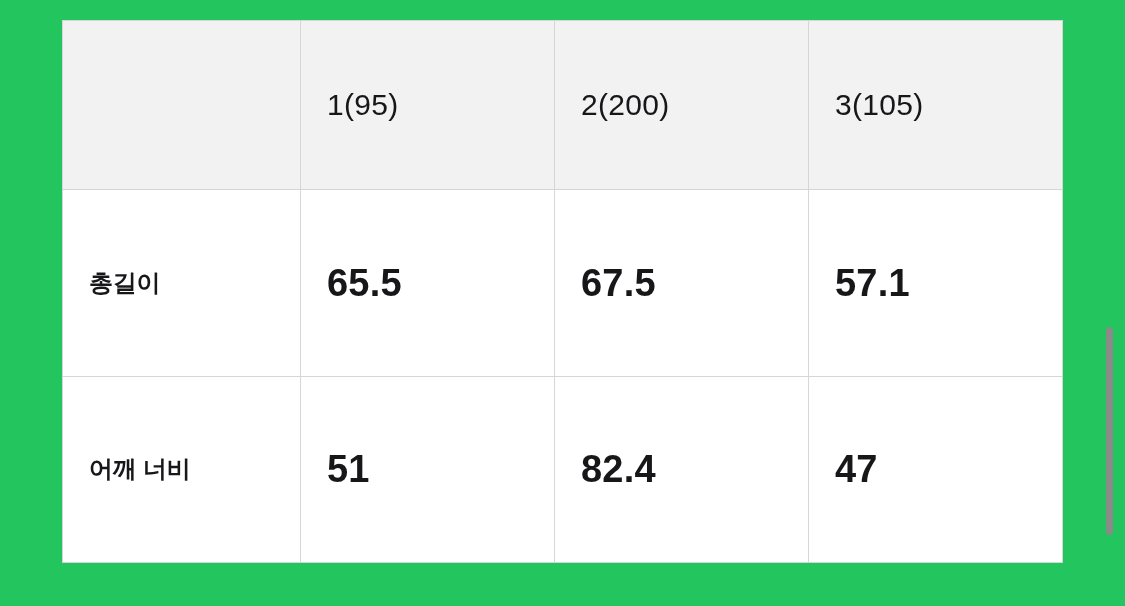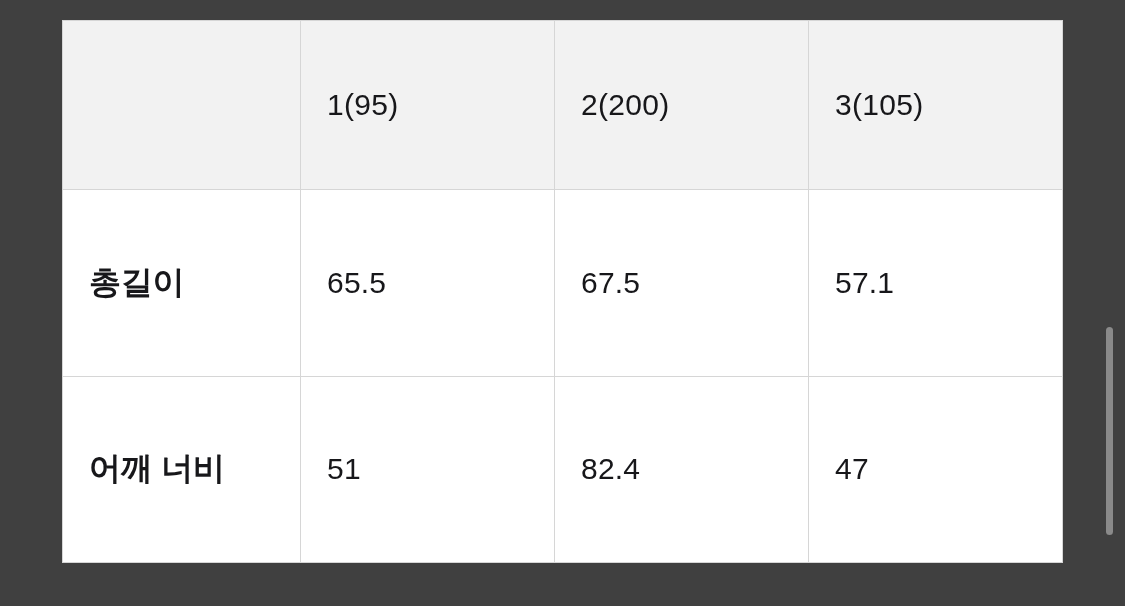--- a/index.html
+++ b/index.html
@@ -11,21 +11,21 @@
     width: 1125px;
     height: 606px;
     font-family: "Liberation Sans", "DejaVu Sans", sans-serif;
     overflow: hidden;
     position: relative;
   }
 
   #page {
     position: absolute;
     inset: 0;
-    background: #404040;
+    background: #22c55e;
   }
 
   
   #size-table-wrap {
     position: absolute;
     left: 62px;
     top: 20px;
     width: 1001px;
     height: 543px;
   }
@@ -63,29 +63,29 @@
     letter-spacing: 0.3px;
     color: #17171a;
   }
 
   
   tr.data-row td {
     height: 110px;
   }
   td.row-label {
     background: #f2f2f2;
-    font-size: 32px;
+    font-size: 24px;
     font-weight: 700;
     color: #17171a;
     letter-spacing: -0.2px;
   }
   td.data-cell {
     background: #ffffff;
-    font-size: 30px;
-    font-weight: 400;
+    font-size: 38px;
+    font-weight: 700;
     color: #17171a;
     letter-spacing: 0.2px;
   }
 
   
   #scrollbar-track {
     position: absolute;
     right: 10px;
     top: 0;
     width: 12px;

